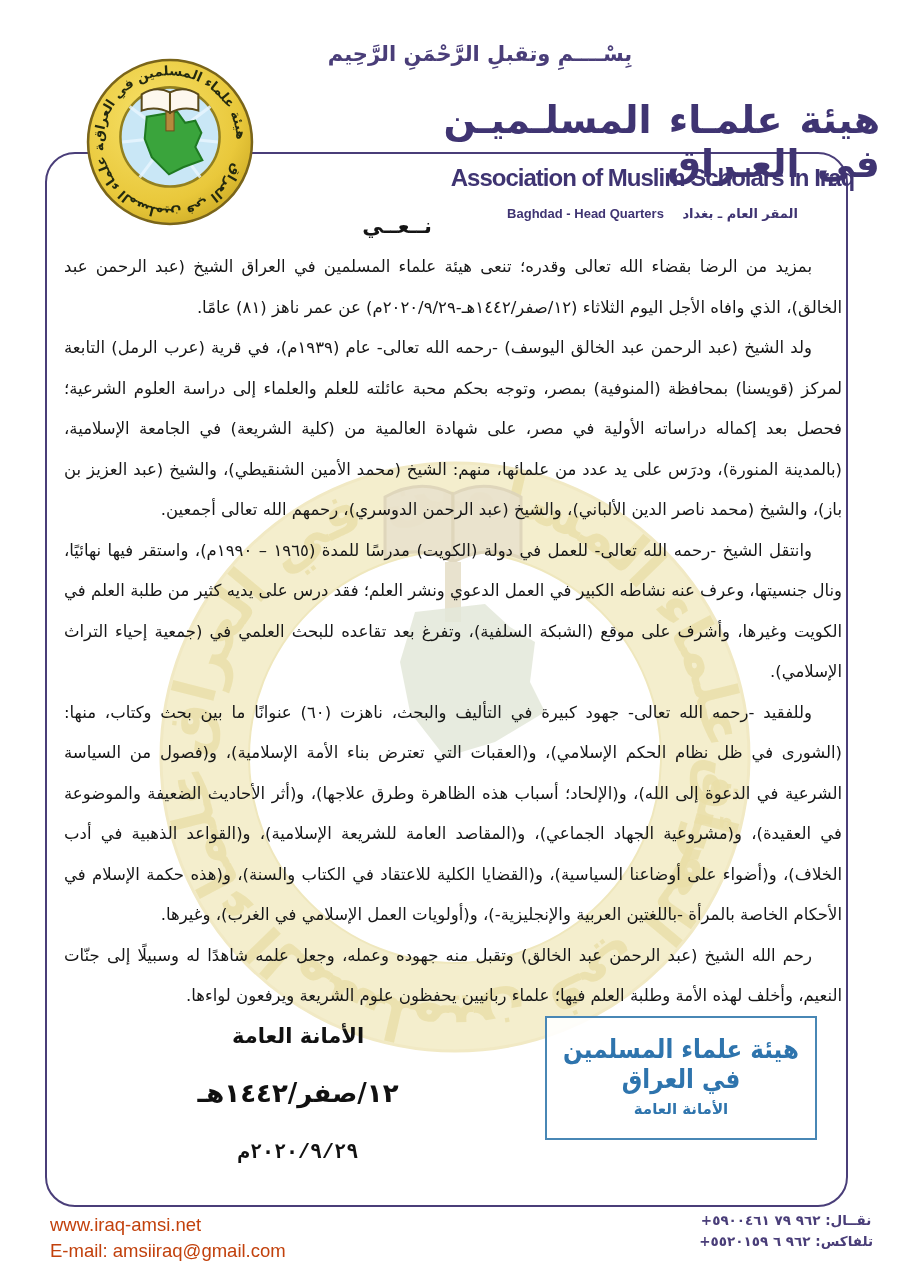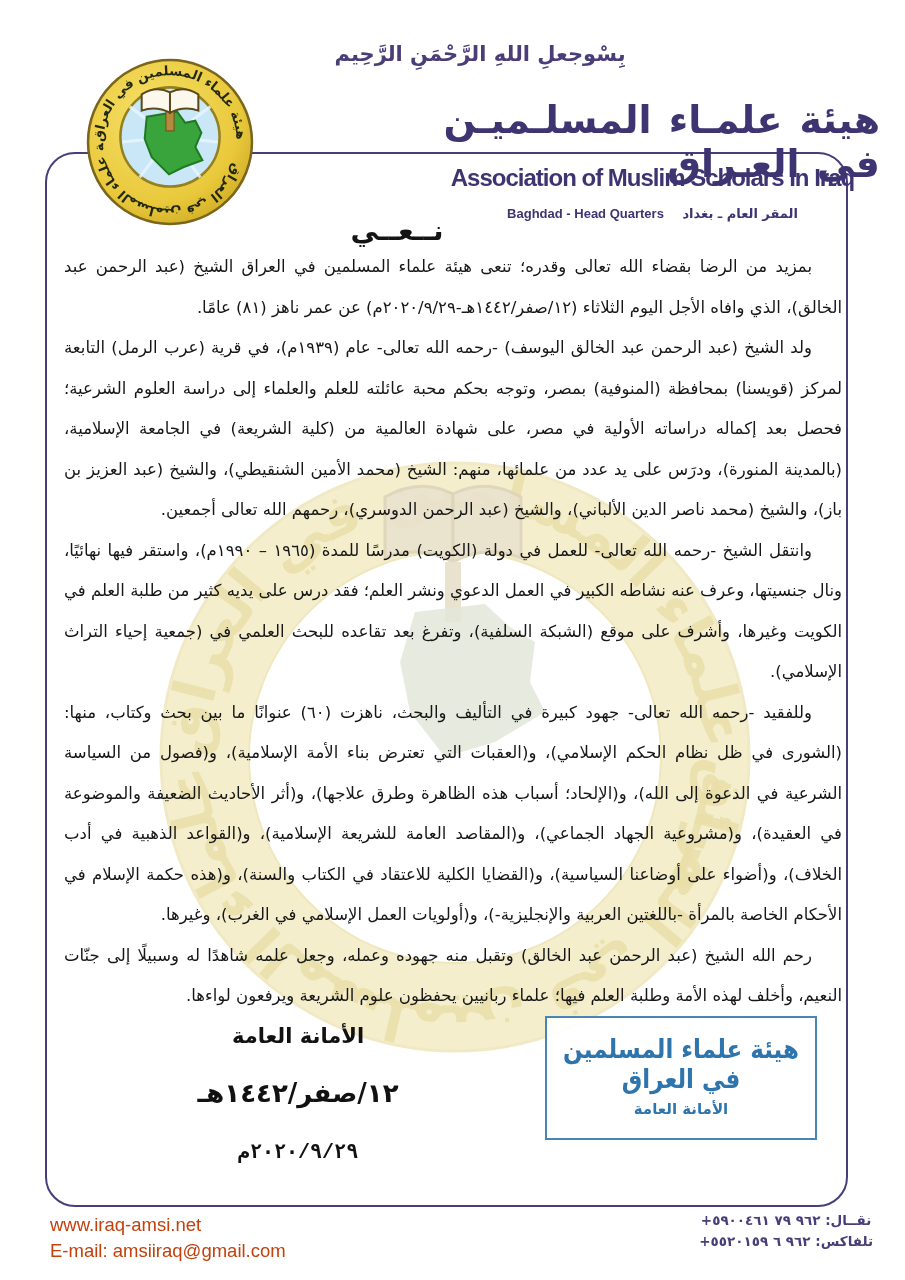--- a/index.html
+++ b/index.html
@@ -32,21 +32,21 @@
   }
   .hq-line{
     position:absolute;left:435px;top:194px;width:435px;z-index:2;direction:rtl;
     text-align:center;color:#3f3472;font-size:13px;font-weight:bold;margin-top:12px;
   }
   .hq-line .ar{margin-left:14px;}
   .hq-line .en{font-family:"Liberation Sans",sans-serif;direction:ltr;unicode-bidi:embed;}
   
   .doc-title{
     position:absolute;left:45px;top:214px;width:704px;z-index:2;
-    text-align:center;color:#141414;font-size:28px;font-weight:bold;direction:rtl;
+    text-align:center;color:#141414;font-size:21px;font-weight:bold;direction:rtl;
   }
   .doc-body{
     position:absolute;left:64px;top:247px;width:778px;z-index:2;
     direction:rtl;color:#161616;font-size:16.5px;line-height:40.5px;
   }
   .doc-body p{
     margin:0;text-align:justify;text-align-last:right;text-indent:30px;
   }
   
   .signature{
@@ -134,21 +134,21 @@
     <path d="M113,38 Q99,29 85,36 L85,56 Q99,49 113,54 Z" fill="#fdf8ee" stroke="#5a4a1a" stroke-width="2"></path>
   </g>
   <text font-size="13" font-weight="bold" fill="#23290f">
     <textPath href="#lring">هيئة علماء المسلمين في العراق</textPath>
   </text>
   <text font-size="13" font-weight="bold" fill="#23290f">
     <textPath href="#lring" startOffset="55%">هيئة علماء المسلمين في العراق</textPath>
   </text>
 </svg>
 
-<div class="bismillah">بِسْوجعلِ اللهِ الرَّحْمَنِ الرَّحِيم</div>
+<div class="bismillah">بِسْــــمِ وتقبلِ الرَّحْمَنِ الرَّحِيم</div>
 <div class="org-ar">هيئة علمـاء المسلـميـن في العـراق</div>
 <div class="org-en">Association of Muslim Scholars In Iraq</div>
 <div class="hq-line">
   <span class="ar">المقر العام ـ بغداد</span>
   <span class="en">Baghdad - Head Quarters</span>
 </div>
 
 <div class="doc-title">نــعــي</div>
 
 <div class="doc-body">

